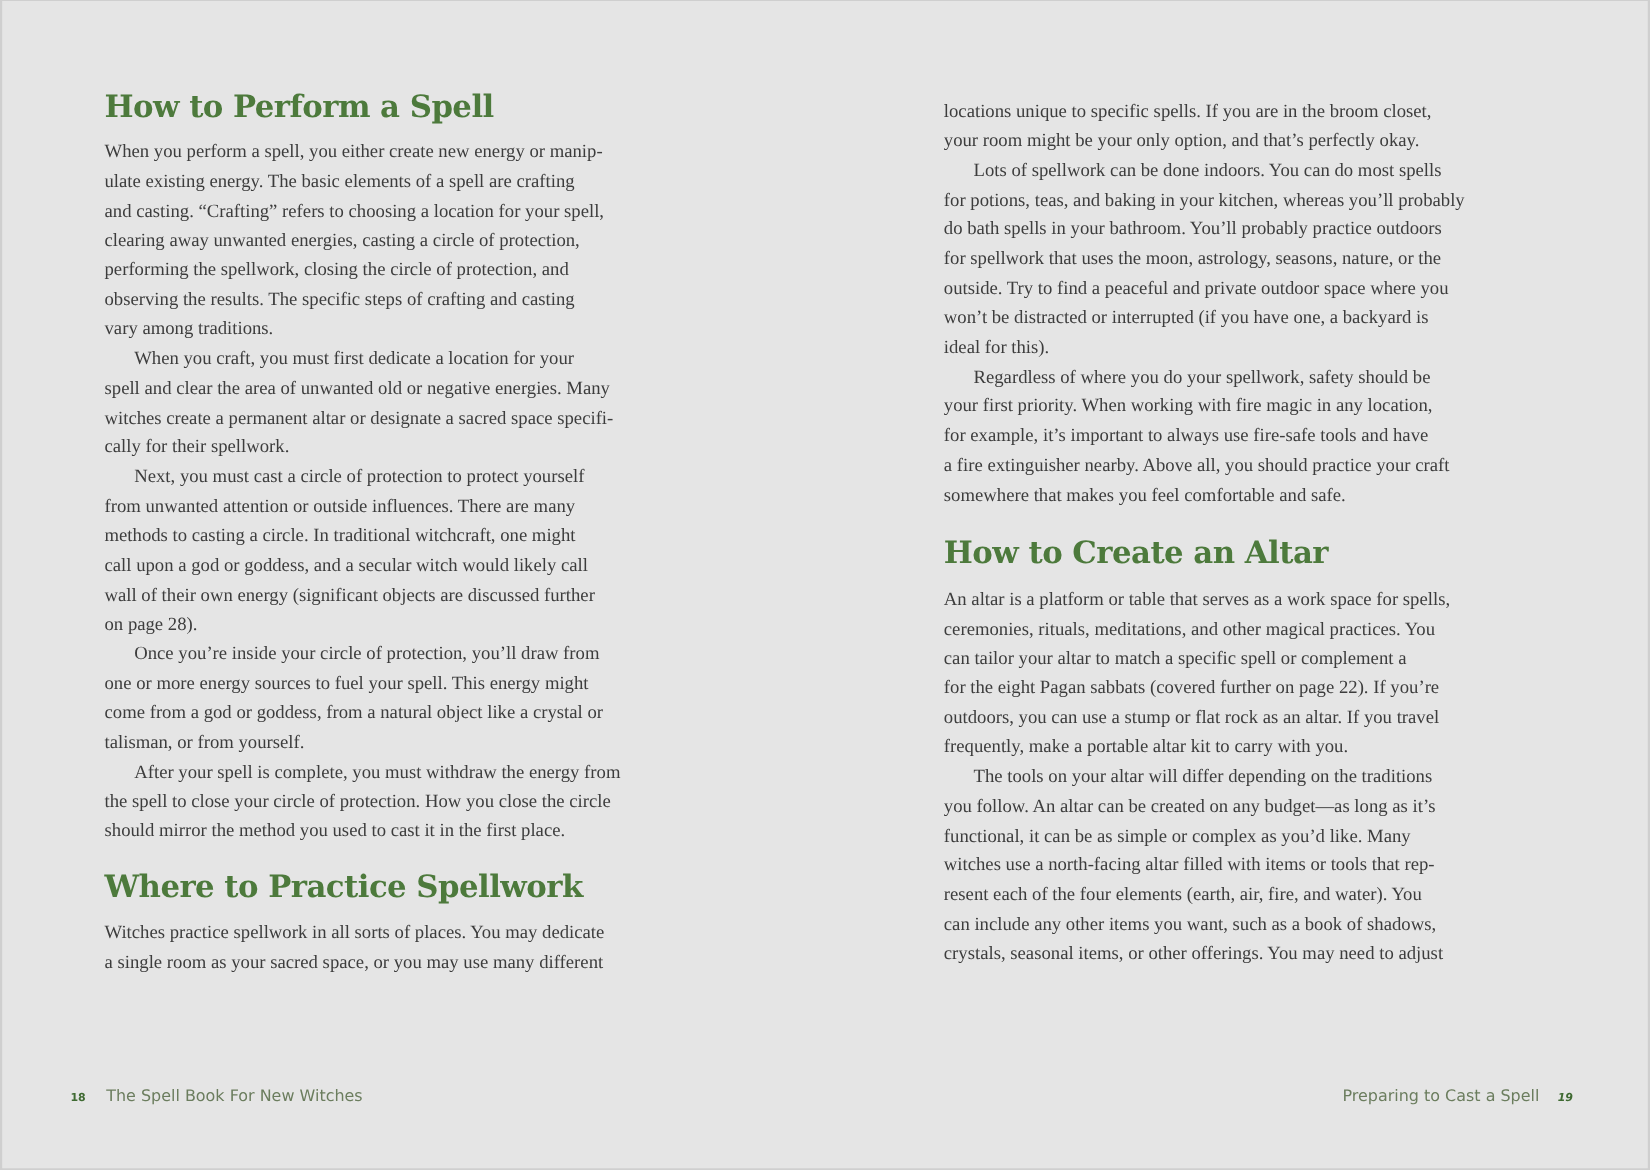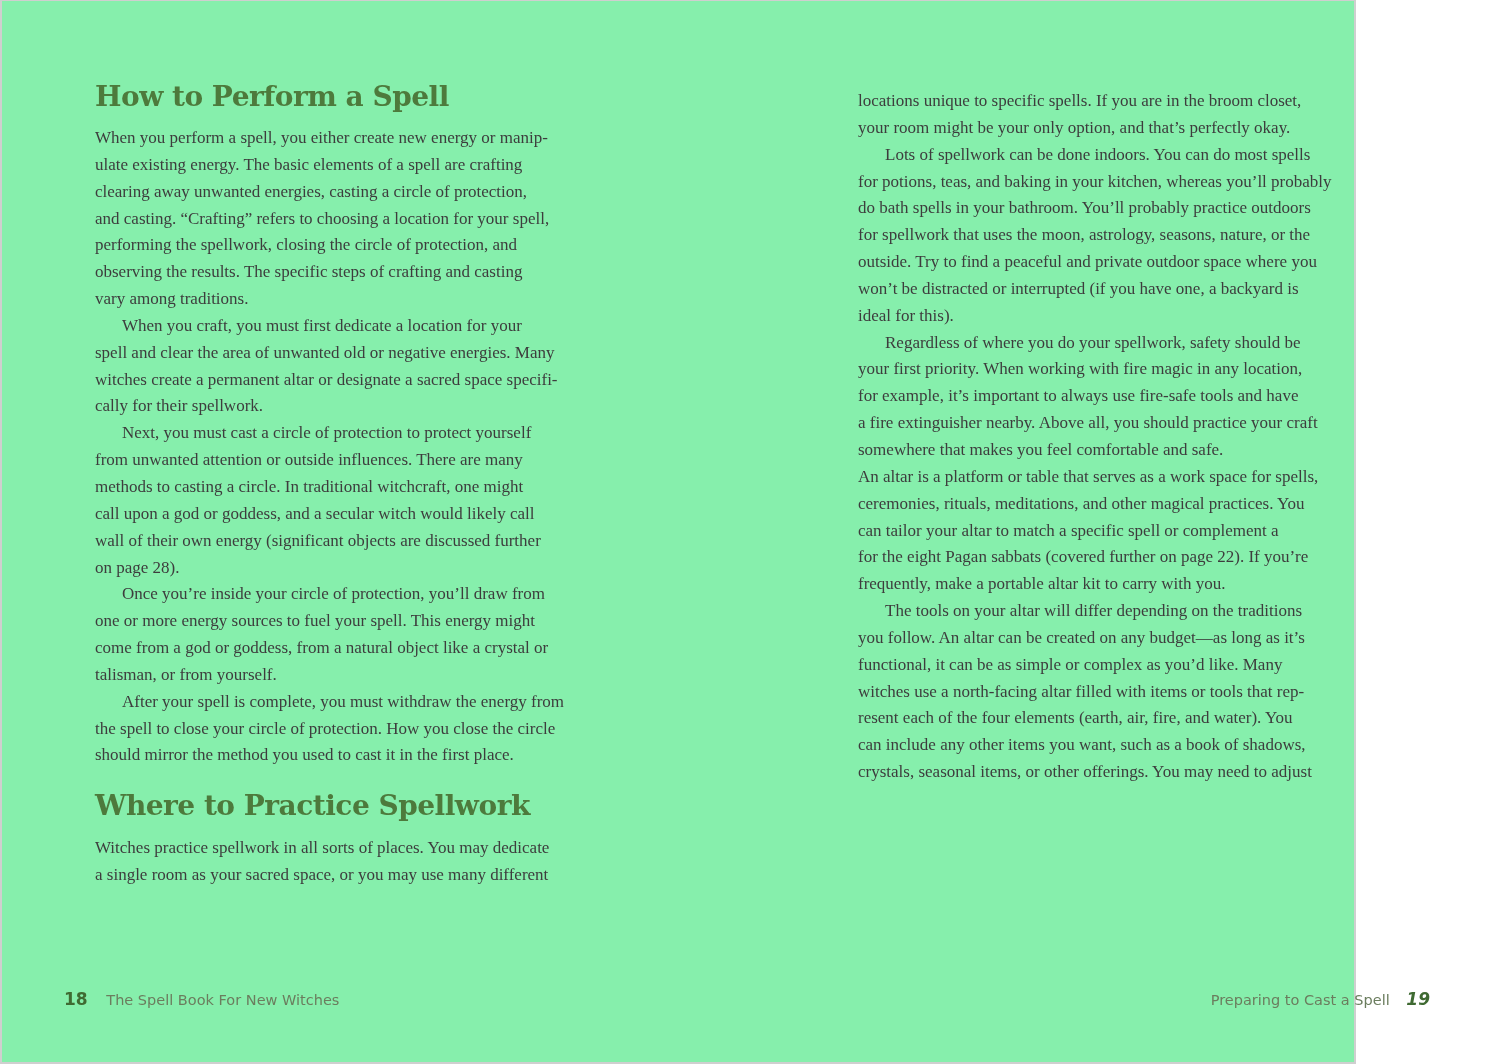--- a/index.html
+++ b/index.html
@@ -1,23 +1,23 @@
 <!DOCTYPE html>
 <html><head>
   <meta charset="utf-8">
   <style>
     html, body { margin: 0; padding: 0; background: #ffffff; }
     body { width: 1500px; height: 1064px; overflow: hidden; }
     .spread {
       position: relative;
-      width: 1356px; height: 1064px;
+      width: 1500px; height: 1064px;
       box-sizing: border-box;
       border: 2px solid #cfcfcf;
       border-top-width: 1px;
-      background: #86efac;
+      background: #e5e5e5;
     }
     .page { position: absolute; top: 0; height: 100%; }
     .page-left { left: 0; width: 750px; }
     .page-right { left: 750px; width: 750px; }
     .column { position: absolute; width: 560px; }
     .page-left .column { left: 93px; top: 78px; }
     .page-right .column { left: 106px; top: 87px; }
     .heading {
       font-family: "DejaVu Serif", serif;
       font-weight: bold;
@@ -40,41 +40,41 @@
     }
     p.indent { text-indent: 27px; }
     .line { display: block; white-space: nowrap; }
     .footer {
       position: absolute; top: 988px;
       font-family: "DejaVu Sans", sans-serif;
       font-size: 14.5px;
       color: #6b7d5e;
       white-space: nowrap;
     }
-    .footer .num { color: #3f6a32; font-weight: bold; font-size: 17px; }
+    .footer .num { color: #3f6a32; font-weight: bold; font-size: 10px; }
     .footer-left { left: 62px; }
     .footer-left .num { margin-right: 14px; }
     .footer-right { right: 72px; }
     .footer-right .num { margin-left: 12px; font-style: italic; }
   </style>
 </head>
 <body>
 
 <div class="spread">
 
   <div class="page page-left">
     <div class="column">
 
       <h2 class="heading h1">How to Perform a Spell</h2>
 
       <p>
         <span class="line">When you perform a spell, you either create new energy or manip-</span>
         <span class="line">ulate existing energy. The basic elements of a spell are crafting</span>
+        <span class="line">and casting. “Crafting” refers to choosing a location for your spell,</span>
         <span class="line">clearing away unwanted energies, casting a circle of protection,</span>
-        <span class="line">and casting. “Crafting” refers to choosing a location for your spell,</span>
         <span class="line">performing the spellwork, closing the circle of protection, and</span>
         <span class="line">observing the results. The specific steps of crafting and casting</span>
         <span class="line">vary among traditions.</span>
       </p>
 
       <p class="indent">
         <span class="line">When you craft, you must first dedicate a location for your</span>
         <span class="line" style="text-indent:0">spell and clear the area of unwanted old or negative energies. Many</span>
         <span class="line" style="text-indent:0">witches create a permanent altar or designate a sacred space specifi-</span>
         <span class="line" style="text-indent:0">cally for their spellwork.</span>
@@ -135,26 +135,28 @@
       </p>
 
       <p class="indent">
         <span class="line">Regardless of where you do your spellwork, safety should be</span>
         <span class="line" style="text-indent:0">your first priority. When working with fire magic in any location,</span>
         <span class="line" style="text-indent:0">for example, it’s important to always use fire-safe tools and have</span>
         <span class="line" style="text-indent:0">a fire extinguisher nearby. Above all, you should practice your craft</span>
         <span class="line" style="text-indent:0">somewhere that makes you feel comfortable and safe.</span>
       </p>
 
+      <h2 class="heading h3">How to Create an Altar</h2>
 
       <p>
         <span class="line">An altar is a platform or table that serves as a work space for spells,</span>
         <span class="line">ceremonies, rituals, meditations, and other magical practices. You</span>
         <span class="line">can tailor your altar to match a specific spell or complement a</span>
         <span class="line">for the eight Pagan sabbats (covered further on page 22). If you’re</span>
+        <span class="line">outdoors, you can use a stump or flat rock as an altar. If you travel</span>
         <span class="line">frequently, make a portable altar kit to carry with you.</span>
       </p>
 
       <p class="indent">
         <span class="line">The tools on your altar will differ depending on the traditions</span>
         <span class="line" style="text-indent:0">you follow. An altar can be created on any budget—as long as it’s</span>
         <span class="line" style="text-indent:0">functional, it can be as simple or complex as you’d like. Many</span>
         <span class="line" style="text-indent:0">witches use a north-facing altar filled with items or tools that rep-</span>
         <span class="line" style="text-indent:0">resent each of the four elements (earth, air, fire, and water). You</span>
         <span class="line" style="text-indent:0">can include any other items you want, such as a book of shadows,</span>

